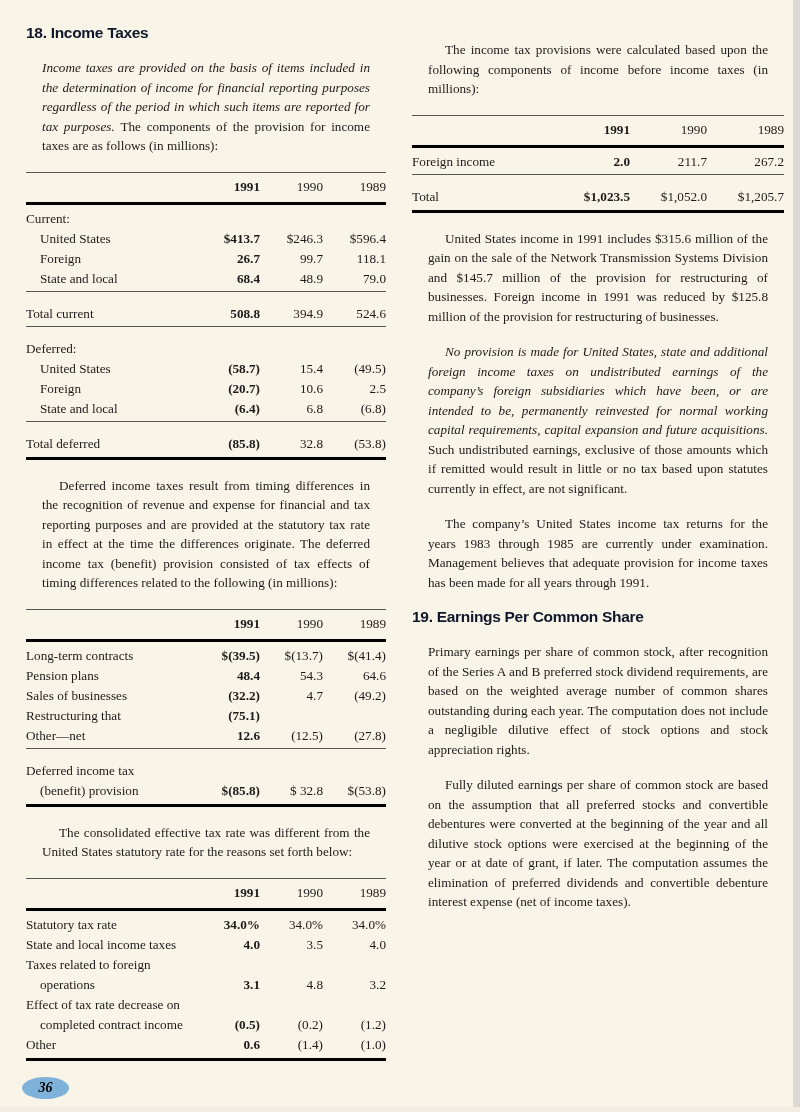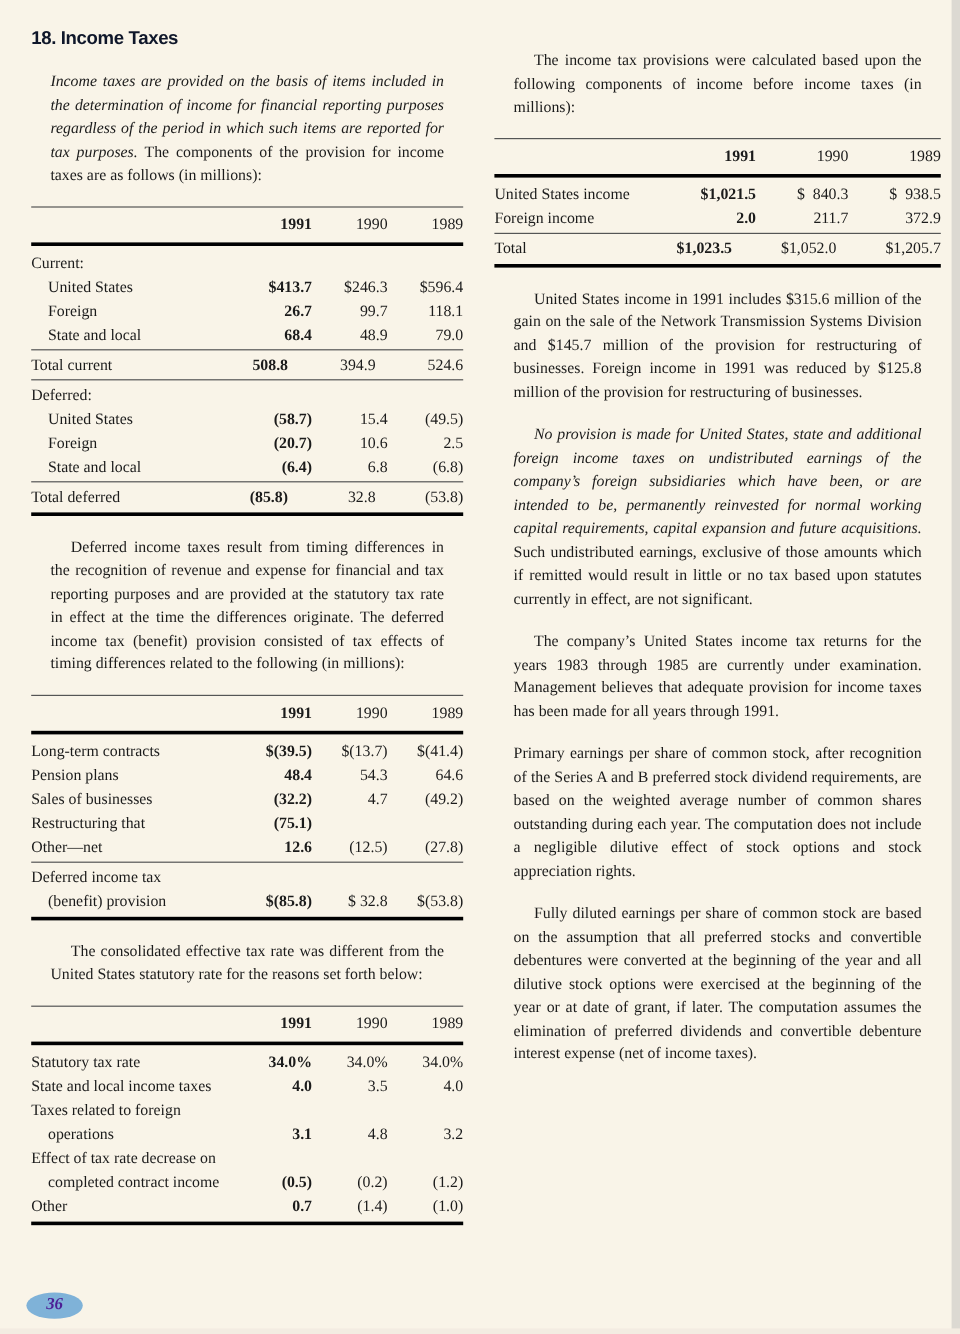--- a/index.html
+++ b/index.html
@@ -23,21 +23,21 @@
   p{font-size:13.2px;line-height:19.5px;text-align:justify;margin:16px;}
   p.ind{text-indent:17px;}
   .it{font-style:italic;}
   
   .fintable{margin:12px 0 14px;font-size:13.2px;}
   .t-row{display:flex;line-height:20px;}
   .t-head{
     border-top:1px solid #555;border-bottom:3px solid #000;
     padding:4px 0 5px;margin-bottom:4px;
   }
-  .t-row.rule{border-top:1px solid #555;margin-top:2px;padding-top:2px;gap:10px;}
+  .t-row.rule{border-top:1px solid #555;margin-top:2px;padding-top:12px;}
   .t-label{flex:1;}
   .t-val{width:63px;text-align:right;white-space:pre;}
   .fintable.wide .t-val{width:77px;}
   .t-val.v0{font-weight:700;text-align:right;}
   .t-head .t-val{font-weight:400;}
   .t-head .t-val.v0{font-weight:700;}
   .t-bottom{border-top:3px solid #000;margin-top:3px;}
   .page-num{
     position:absolute;left:22px;top:1077px;width:47px;height:22px;
     border-radius:50%;
@@ -198,61 +198,56 @@
           <div class="t-label">Effect of tax rate decrease on</div>
         </div>
         <div class="t-row">
           <div class="t-label" style="padding-left: 14px;">completed contract income</div>
           <div class="t-val v0">(0.5)</div>
           <div class="t-val v1">(0.2)</div>
           <div class="t-val v2">(1.2)</div>
         </div>
         <div class="t-row">
           <div class="t-label">Other</div>
-          <div class="t-val v0">0.7</div>
+          <div class="t-val v0">0.6</div>
           <div class="t-val v1">(1.4)</div>
           <div class="t-val v2">(1.0)</div>
         </div>
         <div class="t-bottom"></div>
       </div>
   </div>
 
   <div class="col col-right">
     <p class="ind">The income tax provisions were calculated based upon the following components of income before income taxes (in millions):</p>
     <div class="fintable wide">
         <div class="t-row t-head">
           <div class="t-label"></div>
           <div class="t-val v0">1991</div>
           <div class="t-val v1">1990</div>
           <div class="t-val v2">1989</div>
         </div>
         <div class="t-row">
-          <div class="t-label">United States income</div>
-          <div class="t-val v0">$1,021.5</div>
-          <div class="t-val v1">$  840.3</div>
-          <div class="t-val v2">$  938.5</div>
-        </div>
-        <div class="t-row">
           <div class="t-label">Foreign income</div>
           <div class="t-val v0">2.0</div>
           <div class="t-val v1">211.7</div>
-          <div class="t-val v2">372.9</div>
+          <div class="t-val v2">267.2</div>
         </div>
         <div class="t-row rule">
           <div class="t-label">Total</div>
           <div class="t-val v0">$1,023.5</div>
           <div class="t-val v1">$1,052.0</div>
           <div class="t-val v2">$1,205.7</div>
         </div>
         <div class="t-bottom"></div>
       </div>
     <p class="ind">United States income in 1991 includes $315.6 million of the gain on the sale of the Network Transmission Systems Division and $145.7 million of the provision for restructuring of businesses. Foreign income in 1991 was reduced by $125.8 million of the provision for restructuring of businesses.</p>
     <p class="ind"><span class="it">No provision is made for United States, state and additional foreign income taxes on undistributed earnings of the company’s foreign subsidiaries which have been, or are intended to be, permanently reinvested for normal working capital requirements, capital expansion and future acquisitions. </span><span>Such undistributed earnings, exclusive of those amounts which if remitted would result in little or no tax based upon statutes currently in effect, are not significant.</span></p>
     <p class="ind">The company’s United States income tax returns for the years 1983 through 1985 are currently under examination. Management believes that adequate provision for income taxes has been made for all years through 1991.</p>
+    <h2 class="sec sec2">19. Earnings Per Common Share</h2>
     <p>Primary earnings per share of common stock, after recognition of the Series A and B preferred stock dividend requirements, are based on the weighted average number of common shares outstanding during each year. The computation does not include a negligible dilutive effect of stock options and stock appreciation rights.</p>
     <p class="ind">Fully diluted earnings per share of common stock are based on the assumption that all preferred stocks and convertible debentures were converted at the beginning of the year and all dilutive stock options were exercised at the beginning of the year or at date of grant, if later. The computation assumes the elimination of preferred dividends and convertible debenture interest expense (net of income taxes).</p>
   </div>
 
-  <div class="page-num" style="background: rgb(127, 178, 216); color: #4c1d95;">36</div>
+  <div class="page-num" style="background: rgb(127, 178, 216); color: #000000;">36</div>
 
   <div class="edge-right"></div>
   <div class="edge-bottom"></div>
 </div>
 
 </body></html>

